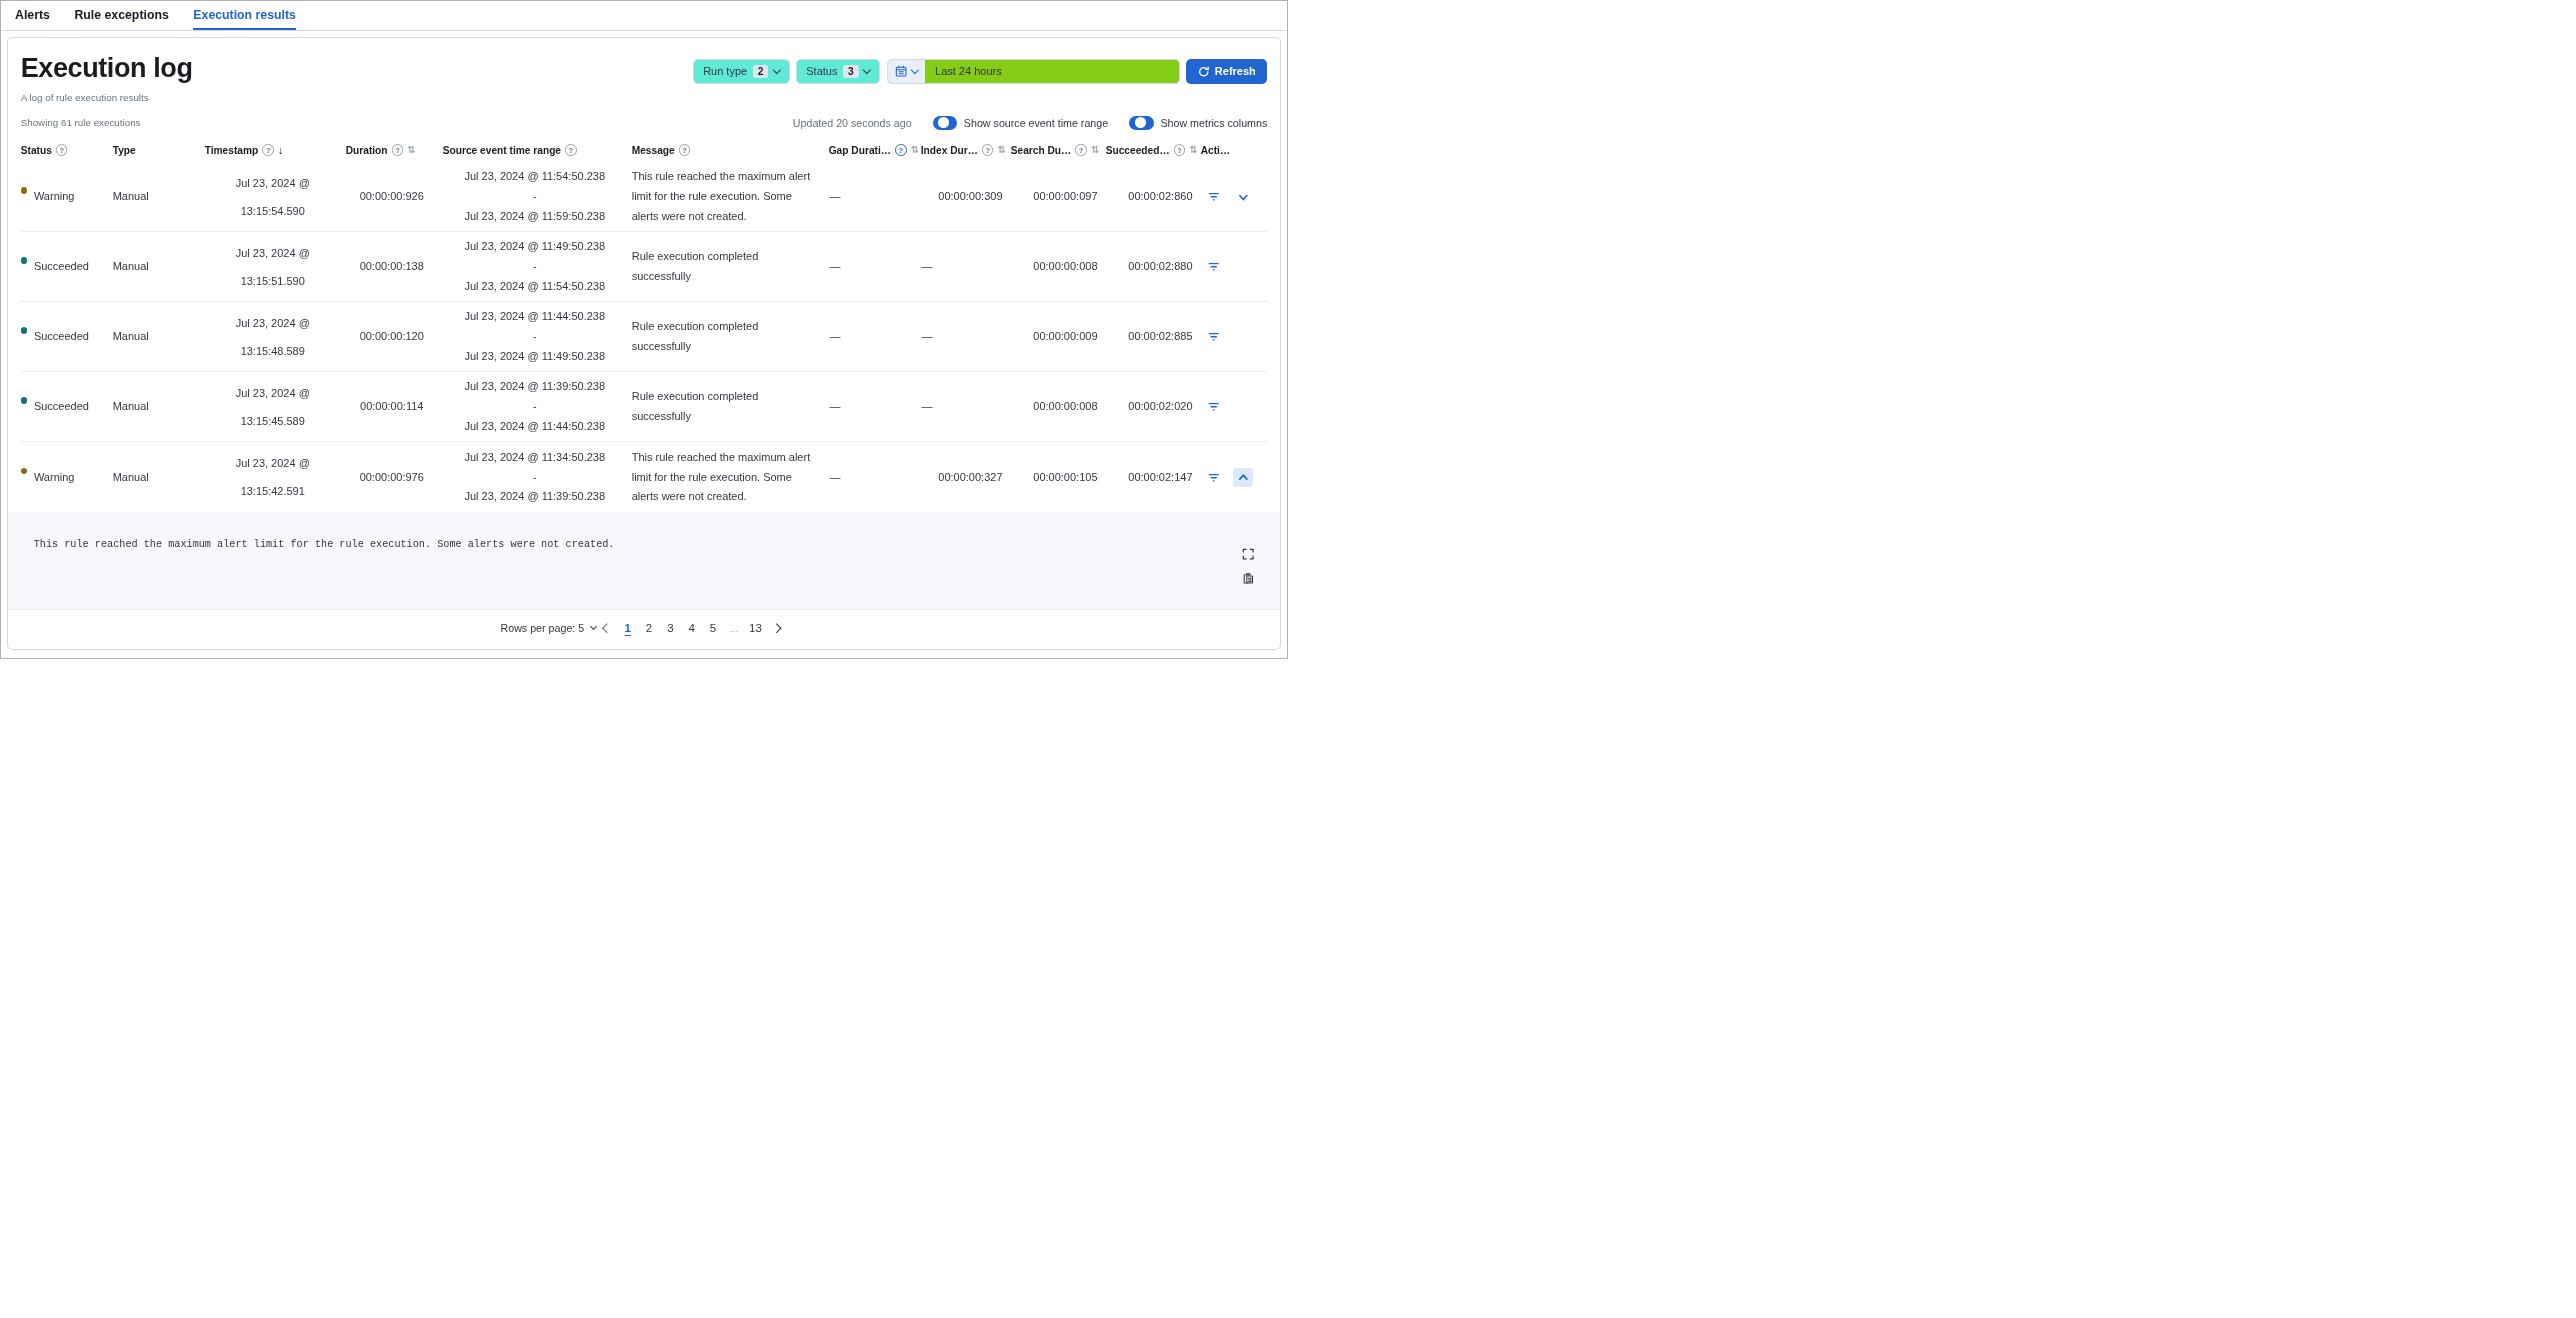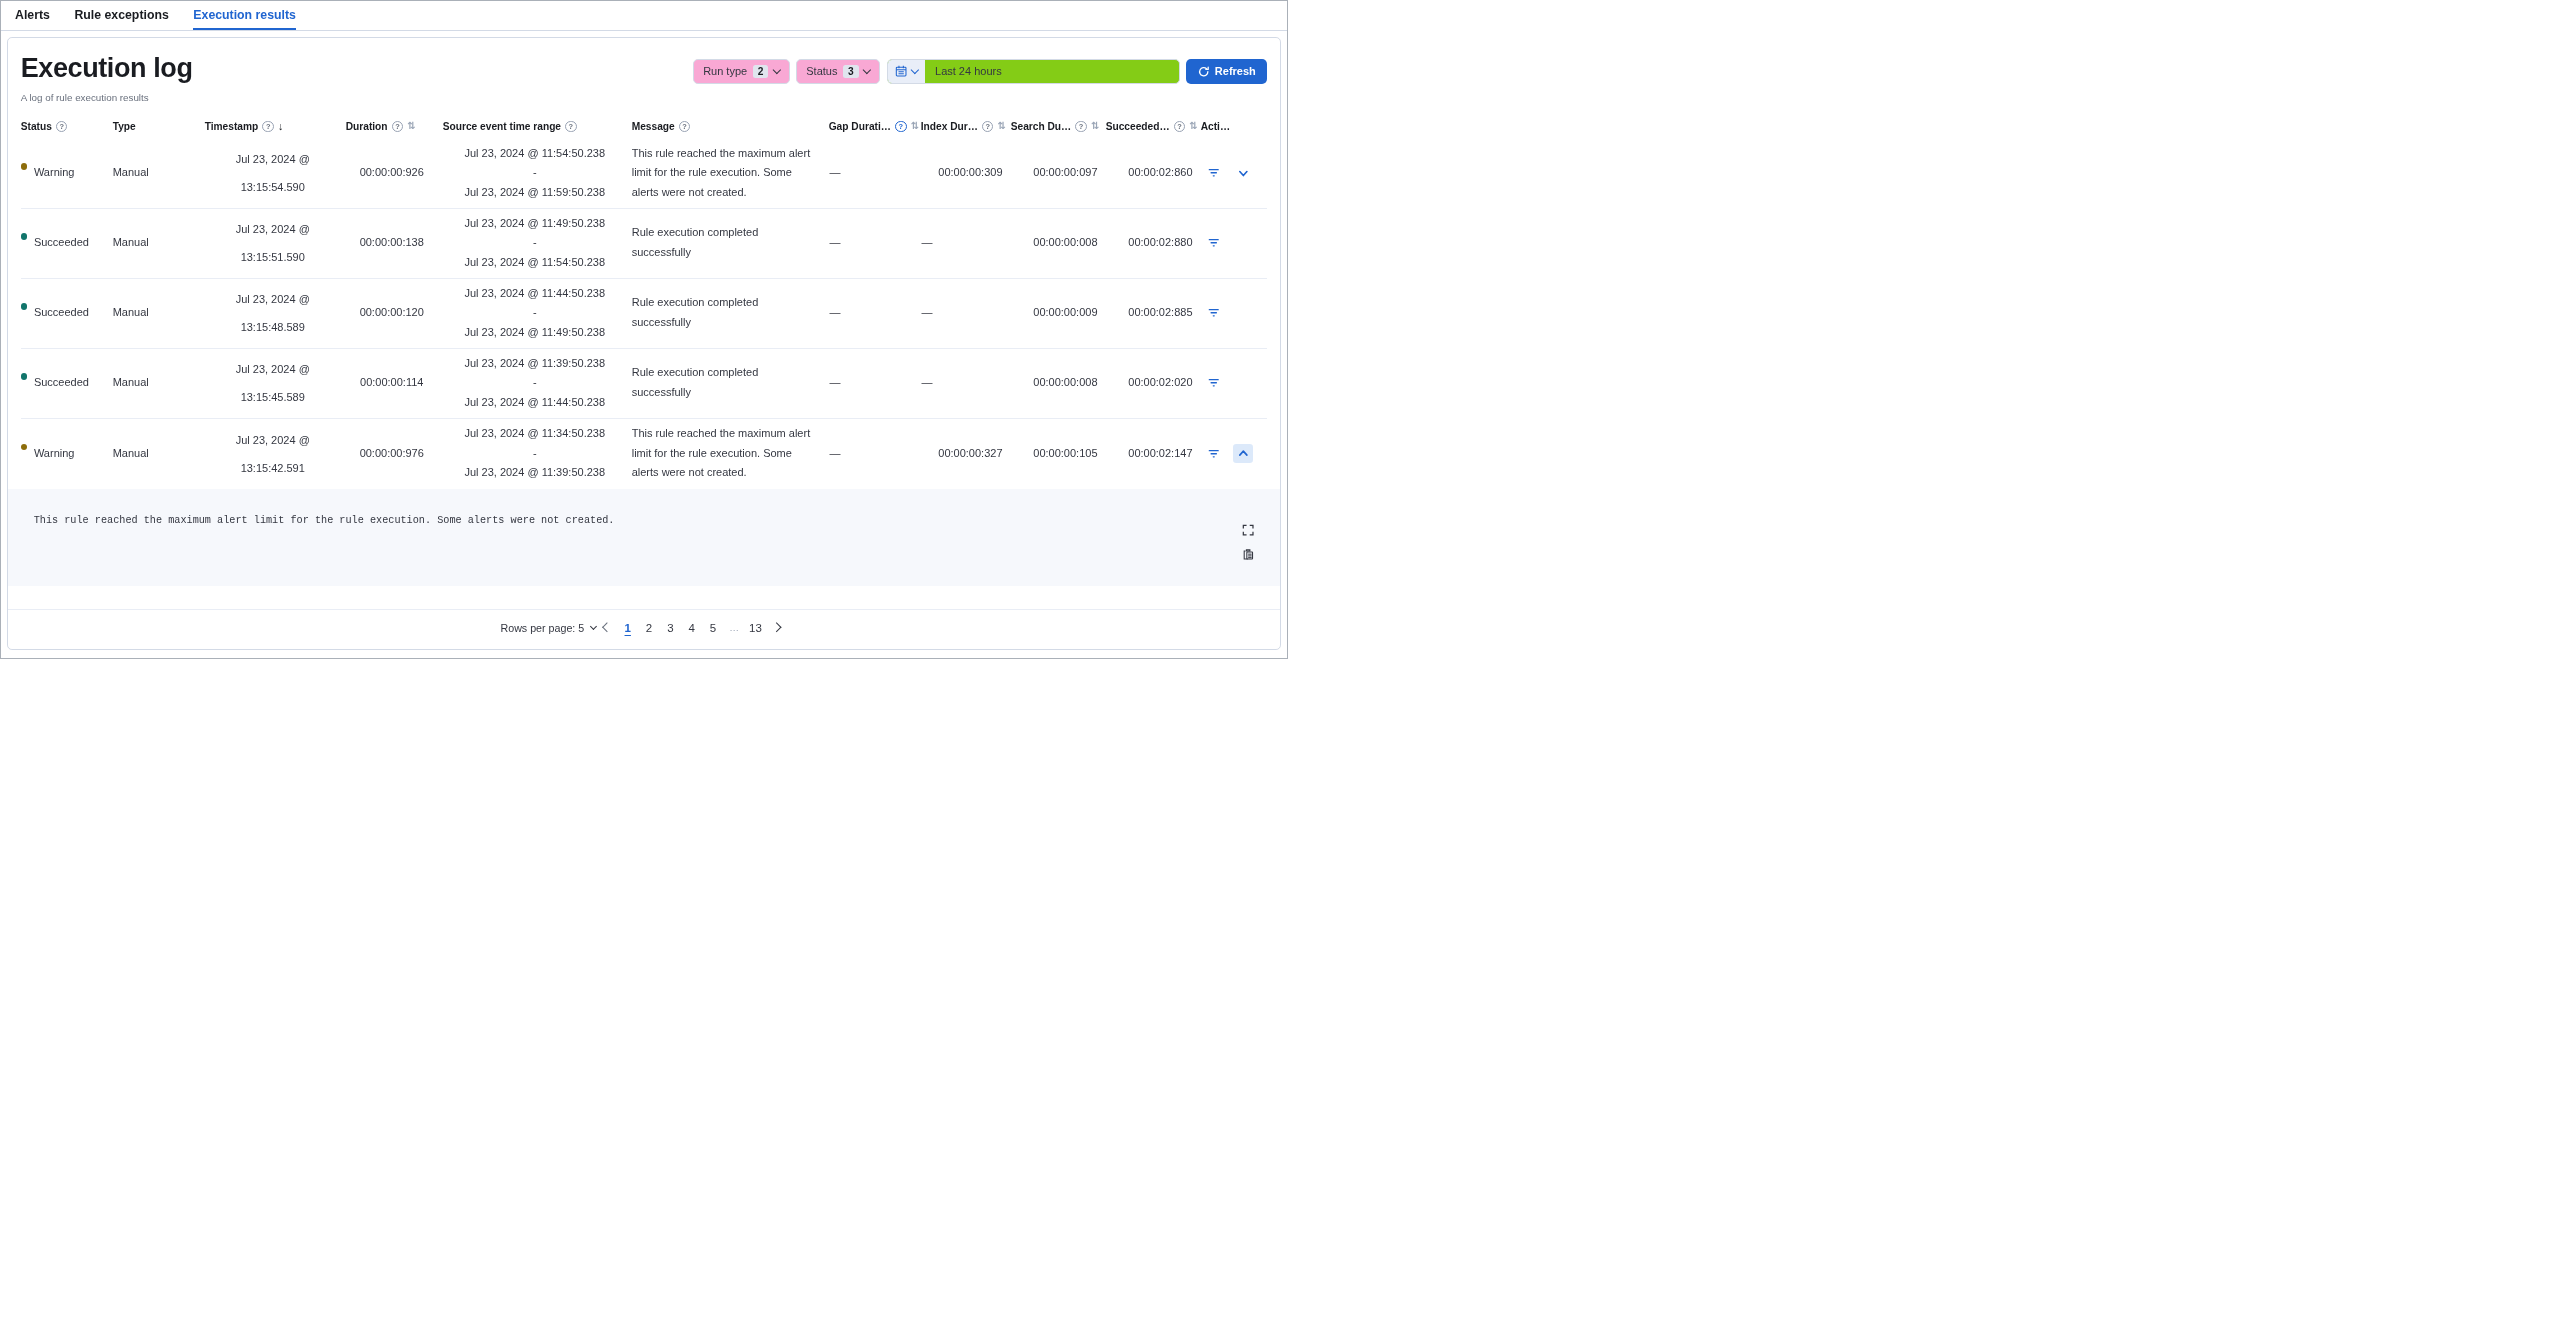--- a/index.html
+++ b/index.html
@@ -26,21 +26,21 @@
   .tab{display:flex;align-items:center;font-size:12.3px;font-weight:700;color:var(--text-strong);
        border-bottom:2.5px solid transparent;margin-bottom:-0.8px;cursor:pointer;}
   .tab.active{color:var(--accent);border-bottom-color:var(--accent);}
   
   .card{margin:6.6px 5.7px 0 5.7px;border:0.8px solid var(--border);border-radius:4.9px;height:613px;background:#fff;overflow:hidden;display:flex;flex-direction:column;}
   .card-head{display:flex;justify-content:space-between;align-items:flex-start;padding:16.4px 13px 4.9px 13px;}
   .page-title{font-size:27px;font-weight:700;color:var(--text-strong);letter-spacing:-0.4px;line-height:1.1;}
   .page-sub{font-size:9.8px;color:var(--subdued);margin-top:7.4px;}
   
   .controls{display:flex;gap:6.6px;margin-top:4.1px;}
-  .btn{height:25.4px;display:inline-flex;align-items:center;gap:5.7px;background:#f9a8d4;border:0.8px solid var(--border);
+  .btn{height:25.4px;display:inline-flex;align-items:center;gap:5.7px;background:#5eead4;border:0.8px solid var(--border);
        border-radius:4.9px;padding:0 9px;font-size:11px;font-weight:500;color:var(--text);cursor:pointer;}
   .count-badge{background:#e0e5ee;border-radius:2.5px;font-size:10.2px;font-weight:700;padding:0.8px 4.9px;color:var(--text-strong);}
   .chev{width:5.7px;height:5.7px;border-right:1.3px solid #343741;border-bottom:1.3px solid #343741;transform:rotate(45deg);margin-top:-3.3px;}
   .chev.blue{border-color:var(--accent);}
   .datepicker{display:flex;height:25.4px;border:0.8px solid var(--border);border-radius:4.9px;overflow:hidden;width:293px;background:#84cc16;}
   .dp-left{display:flex;align-items:center;gap:4.9px;background:#e9eef8;padding:0 7.4px;cursor:pointer;}
   .dp-input{flex:1;display:flex;align-items:center;padding:0 9.8px;font-size:11px;color:var(--text);cursor:text;}
   .btn-primary{height:25.4px;display:inline-flex;align-items:center;gap:5.7px;background:var(--accent);border:none;
        border-radius:4.9px;padding:0 11.5px;font-size:11px;font-weight:700;color:#fff;cursor:pointer;justify-content:space-between;}
   
@@ -142,20 +142,34 @@
       <button class="btn-primary">
         <svg width="11.5" height="11.5" viewBox="0 0 14 14">
           <path d="M12 7a5 5 0 1 1-1.6-3.67" fill="none" stroke="#fff" stroke-width="1.6" stroke-linecap="round"></path>
           <path d="M12.4 1.4v2.8H9.6" fill="none" stroke="#fff" stroke-width="1.6" stroke-linecap="round" stroke-linejoin="round"></path>
         </svg>
         <span>Refresh</span>
       </button>
     </div>
   </div>
 
+  <div class="meta-row">
+    <div class="showing">Showing 61 rule executions</div>
+    <div class="meta-right">
+      <span class="updated">Updated 20 seconds ago</span>
+      <span class="toggle-group">
+        <span class="switch"></span>
+        <span class="toggle-label">Show source event time range</span>
+      </span>
+      <span class="toggle-group">
+        <span class="switch"></span>
+        <span class="toggle-label">Show metrics columns</span>
+      </span>
+    </div>
+  </div>
 
   <div class="tbl">
     <div class="thead">
       <div class="hcell">
         <span>Status</span>
           <span class="qicon">?</span>
       </div>
       <div class="hcell">
         <span>Type</span>
       </div>

